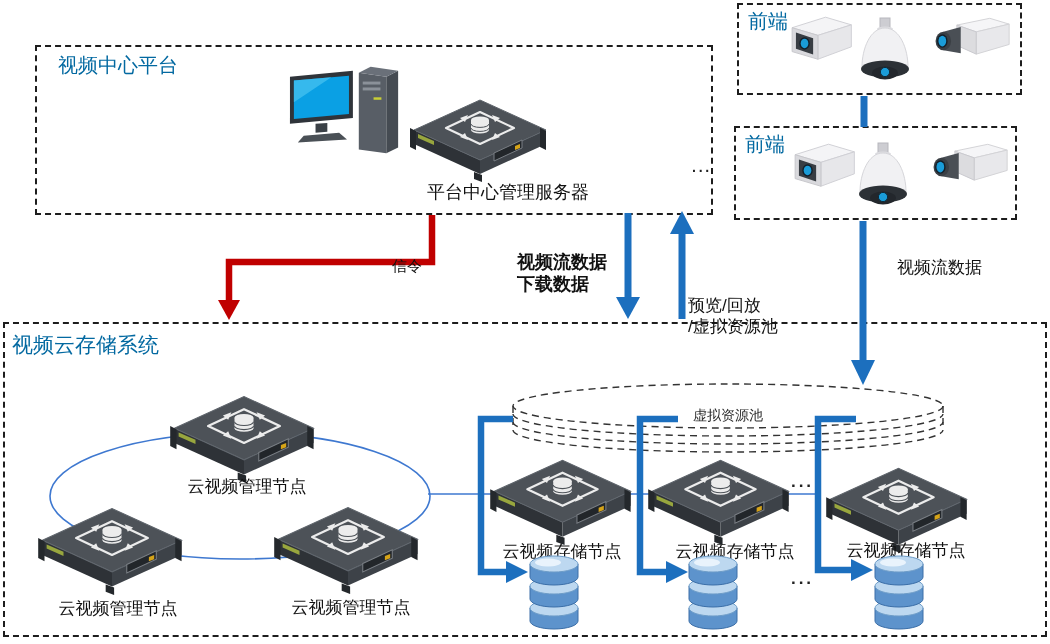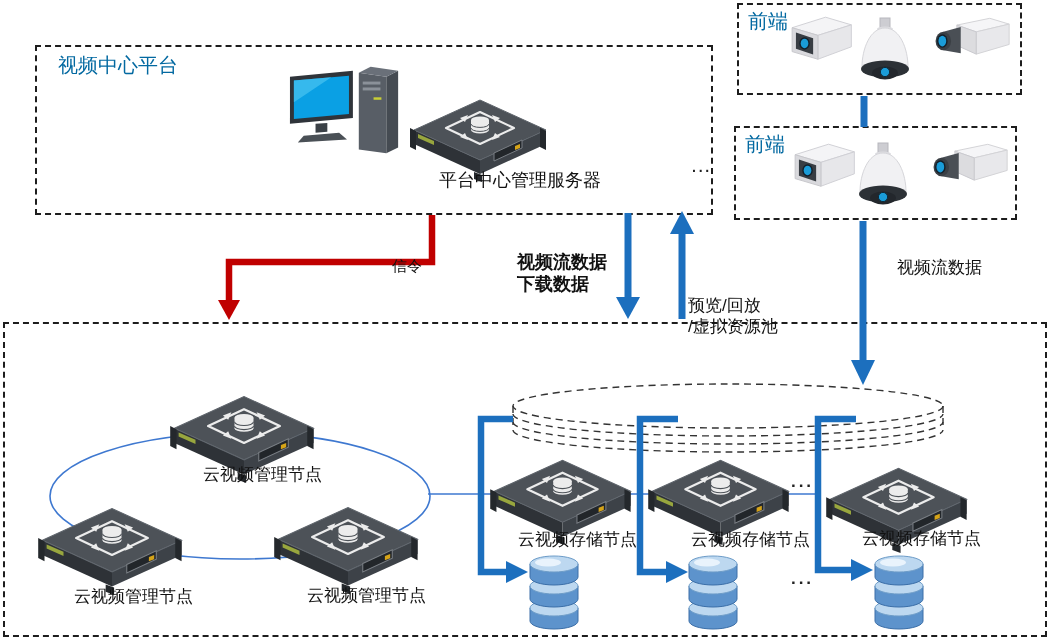--- a/index.html
+++ b/index.html
@@ -3,21 +3,21 @@
 <meta charset="utf-8">
 <style>
   html,body{margin:0;padding:0;background:#ffffff;}
   .stage{
     position:relative;width:1050px;height:644px;overflow:hidden;background:#fff;
     font-family:"Liberation Sans","DejaVu Sans",sans-serif;color:#151515;
   }
   .dashed-box{position:absolute;border:2px dashed #1d1d1d;box-sizing:border-box;background:transparent;}
   .box-title{position:absolute;font-size:20px;color:#0369a1;white-space:nowrap;}
   .lbl{position:absolute;white-space:pre-line;color:#111;}
-  .lbl.center{text-align:right;}
+  .lbl.center{text-align:center;margin-top:12px;}
   .svg-abs{position:absolute;left:0;top:0;}
   .icon{position:absolute;}
   .dots{position:absolute;font-weight:700;letter-spacing:2px;color:#222;}
 </style>
 </head>
 <body>
 
 <div class="stage">
 
   <svg width="0" height="0" style="position:absolute" aria-hidden="true">
@@ -133,20 +133,21 @@
     <polygon points="506,561 506,583 528,572" fill="#1C6FBE"></polygon>
     <polyline points="678,419 640,419 640,572 666,572" fill="none" stroke="#1C6FBE" stroke-width="6.5"></polyline>
     <polygon points="666,561 666,583 688,572" fill="#1C6FBE"></polygon>
     <polyline points="856,419 818,419 818,570 851,570" fill="none" stroke="#1C6FBE" stroke-width="6.5"></polyline>
     <polygon points="851,559 851,581 873,570" fill="#1C6FBE"></polygon>
   </svg>
 
   <div class="box-title" style="left:58px;top:52px;">视频中心平台</div>
   <div class="box-title" style="left:748px;top:8px;">前端</div>
   <div class="box-title" style="left:745px;top:131px;">前端</div>
+  <div class="box-title" style="left:12px;top:331px;font-size:21px;">视频云存储系统</div>
 
   <svg class="icon" style="left:288px;top:66px;" width="118" height="100" viewBox="0 0 120 100">
       <use href="#sym-pc"></use>
     </svg>
   <svg class="icon" style="left:410px;top:90px;" width="140" height="92" viewBox="0 0 140 92">
       <use href="#sym-server"></use>
     </svg>
   <div class="lbl center" style="left:415px;top:168px;width:186px;font-size:18px;">平台中心管理服务器</div>
 
   <svg class="icon" style="left:773px;top:15px;" width="86" height="56" viewBox="0 0 90 58">
@@ -171,20 +172,21 @@
 
   <div class="lbl" style="left:392px;top:257px;font-size:15px;">信令</div>
   <div class="lbl" style="left:517px;top:251px;font-size:18px;font-weight:700;line-height:22px;"><span>视频流数据</span><br><span>下载数据</span></div>
   <div class="lbl" style="left:688px;top:253px;font-size:17px;line-height:21px;margin-top:42px;"><span>预览/回放</span><br><span>/虚拟资源池</span></div>
   <div class="lbl" style="left:897px;top:256px;font-size:17px;">视频流数据</div>
 
   <div class="dots" style="left:692px;top:163px;font-size:14px;">···</div>
   <div class="dots" style="left:791px;top:476px;font-size:17px;">···</div>
   <div class="dots" style="left:791px;top:573px;font-size:17px;">···</div>
 
+  <div class="lbl center" style="left:628px;top:395px;width:200px;font-size:14px;color:#2b2b2b;">虚拟资源池</div>
 
   <svg class="icon" style="left:170px;top:386px;" width="148" height="97" viewBox="0 0 140 92">
       <use href="#sym-server"></use>
     </svg>
   <div class="lbl center" style="left:172px;top:463px;width:150px;font-size:17px;">云视频管理节点</div>
 
   <svg class="icon" style="left:38px;top:498px;" width="148" height="97" viewBox="0 0 140 92">
       <use href="#sym-server"></use>
     </svg>
   <div class="lbl center" style="left:43px;top:585px;width:150px;font-size:17px;">云视频管理节点</div>

